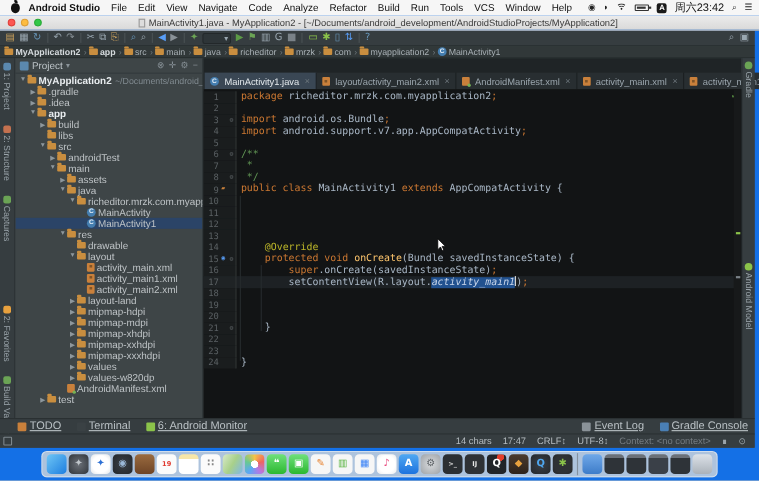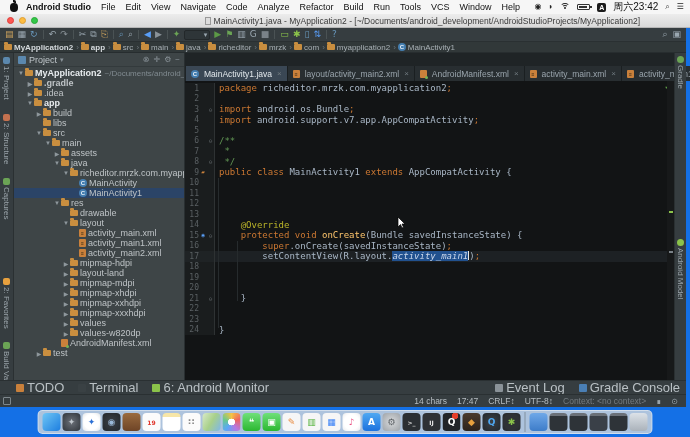--- a/index.html
+++ b/index.html
@@ -30,21 +30,21 @@
 
   
   .titlebar { position:absolute; top:14px; left:0; width:690px; height:14px;
               background:linear-gradient(#ECECEC,#D9D9D9); display:flex; align-items:center;
               font-size:8.5px; color:#3A3A3A; z-index:29; border-bottom:1px solid #B6B6B6;}
   .lights { display:flex; gap:5px; margin-left:7px; }
   .light { width:7px; height:7px; border-radius:50%; }
   .l-close{ background:#FC5753; border:.5px solid #DF3E38;}
   .l-min  { background:#FDBC40; border:.5px solid #DE9F34;}
   .l-max  { background:#33C748; border:.5px solid #27AA35;}
-  .tb-title { flex:1; text-align:right; white-space:nowrap; overflow:hidden; text-overflow:ellipsis; padding:0 10px;}
+  .tb-title { flex:1; text-align:center; white-space:nowrap; overflow:hidden; text-overflow:ellipsis; padding:0 10px;}
   .doc-ic { display:inline-block; width:6px; height:8px; background:#DDD; border:1px solid #999; margin-right:3px; vertical-align:-1px;}
 
   
   .ide { position:absolute; top:28px; left:0; width:686px; height:379px; background:#3C4345;
          display:flex; flex-direction:column; z-index:10; }
 
   
   .toolbar { height:14px; background:#363D40; border-bottom:1px solid #2A3032; display:flex;
              align-items:center; padding:0 5px; gap:4px; flex:none;}
   .tbi { font-size:9px; line-height:1; color:#9AA7B0; font-family:"DejaVu Sans", sans-serif; cursor:default;}
@@ -123,21 +123,21 @@
   .cursor-arrow { position:absolute; z-index:5; }
 
   
   .stripe-r { width:12px; background:#363D40; border-left:1px solid #2A3032; flex:none;
               display:flex; flex-direction:column; align-items:center; padding-top:3px;}
   .stripe-r .stripe-item { margin-bottom:0; }
   .stripe-r .gap { height:150px; }
 
   
   .twbar { height:14px; background:#363D40; border-top:1px solid #2A3032; display:flex; align-items:center;
-           font-size:13px; color:#B9C0C4; padding:0 6px 0 16px; gap:14px; flex:none;}
+           font-size:10px; color:#B9C0C4; padding:0 6px 0 16px; gap:14px; flex:none;text-decoration:underline;}
   .tw-item { display:flex; align-items:center; gap:3px; white-space:nowrap;}
   .tw-ic { width:8px; height:8px; border-radius:1px; flex:none;}
   .twbar .right { margin-left:auto; display:flex; gap:14px;padding-left:24px; }
 
   
   .statusbar { height:13px; background:#363D40; border-top:1px solid #2A3032; display:flex; align-items:center;
                font-size:8.5px; color:#B6BDC1; padding:0 8px 0 3px; gap:26px; flex:none;}
   .sb-toggle { width:8px; height:8px; border:1px solid #7E878C; border-radius:1px;}
   .statusbar .right { margin-left:auto; display:flex; align-items:center; gap:10px; white-space:nowrap;}
   .sb-dim { color:#747B80; }
@@ -317,21 +317,21 @@
               <span>−</span>
             </span>
         </div>
         <div class="tree" id="tree">
             <div class="trow" style="padding-left: 3px;">
               <span class="arrow">▼</span>
               <span class="fold-ic"></span>
               <span class="lbl"><b>MyApplication2</b></span>
               <span class="suffix">~/Documents/android_dev</span>
             </div>
-            <div class="trow" style="padding-left: 12px; font-weight: bold;">
+            <div class="trow" style="padding-left: 12px;">
               <span class="arrow">▶</span>
               <span class="fold-ic"></span>
               <span class="lbl">.gradle</span>
             </div>
             <div class="trow" style="padding-left: 12px;">
               <span class="arrow">▶</span>
               <span class="fold-ic"></span>
               <span class="lbl">.idea</span>
             </div>
             <div class="trow" style="padding-left: 12px;">
@@ -346,20 +346,25 @@
             </div>
             <div class="trow" style="padding-left: 21px;">
               <span class="arrow"></span>
               <span class="fold-ic"></span>
               <span class="lbl">libs</span>
             </div>
             <div class="trow" style="padding-left: 21px;">
               <span class="arrow">▼</span>
               <span class="fold-ic"></span>
               <span class="lbl">src</span>
+            </div>
+            <div class="trow" style="padding-left: 30px;">
+              <span class="arrow">▶</span>
+              <span class="fold-ic"></span>
+              <span class="lbl">androidTest</span>
             </div>
             <div class="trow" style="padding-left: 30px;">
               <span class="arrow">▼</span>
               <span class="fold-ic"></span>
               <span class="lbl">main</span>
             </div>
             <div class="trow" style="padding-left: 39px;">
               <span class="arrow">▶</span>
               <span class="fold-ic"></span>
               <span class="lbl">assets</span>
@@ -410,26 +415,26 @@
               <span class="lbl">activity_main1.xml</span>
             </div>
             <div class="trow" style="padding-left: 57px;">
               <span class="arrow"></span>
               <span class="xml-ic">≡</span>
               <span class="lbl">activity_main2.xml</span>
             </div>
             <div class="trow" style="padding-left: 48px;">
               <span class="arrow">▶</span>
               <span class="fold-ic"></span>
+              <span class="lbl">layout-land</span>
+            </div>
+            <div class="trow" style="padding-left: 48px;">
+              <span class="arrow">▶</span>
+              <span class="fold-ic"></span>
               <span class="lbl">mipmap-hdpi</span>
-            </div>
-            <div class="trow" style="padding-left: 48px;">
-              <span class="arrow">▶</span>
-              <span class="fold-ic"></span>
-              <span class="lbl">layout-land</span>
             </div>
             <div class="trow" style="padding-left: 48px;">
               <span class="arrow">▶</span>
               <span class="fold-ic"></span>
               <span class="lbl">mipmap-mdpi</span>
             </div>
             <div class="trow" style="padding-left: 48px;">
               <span class="arrow">▶</span>
               <span class="fold-ic"></span>
               <span class="lbl">mipmap-xhdpi</span>

